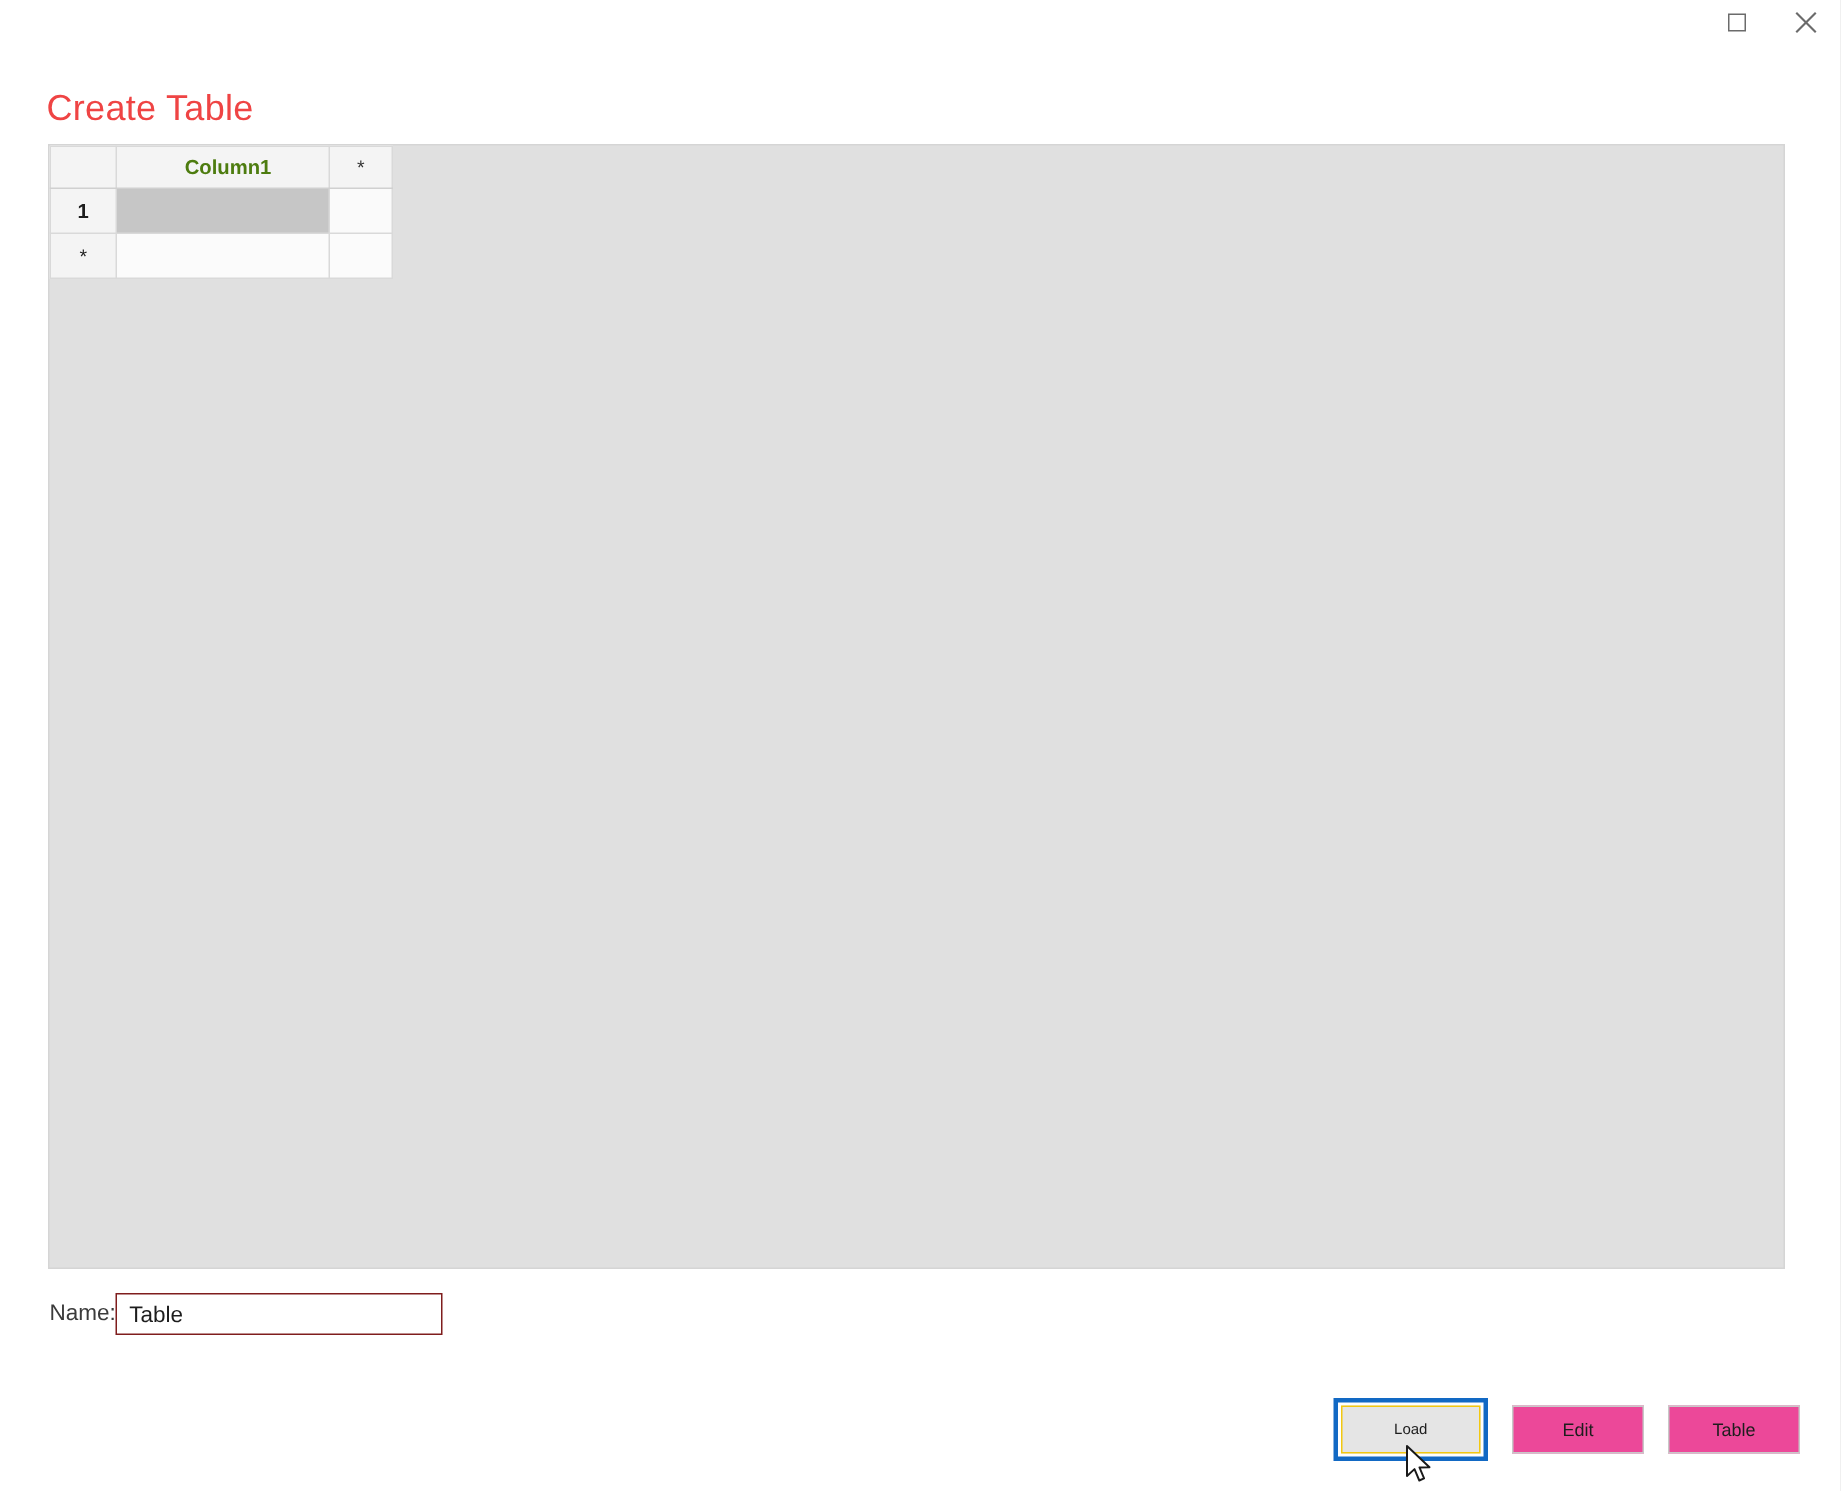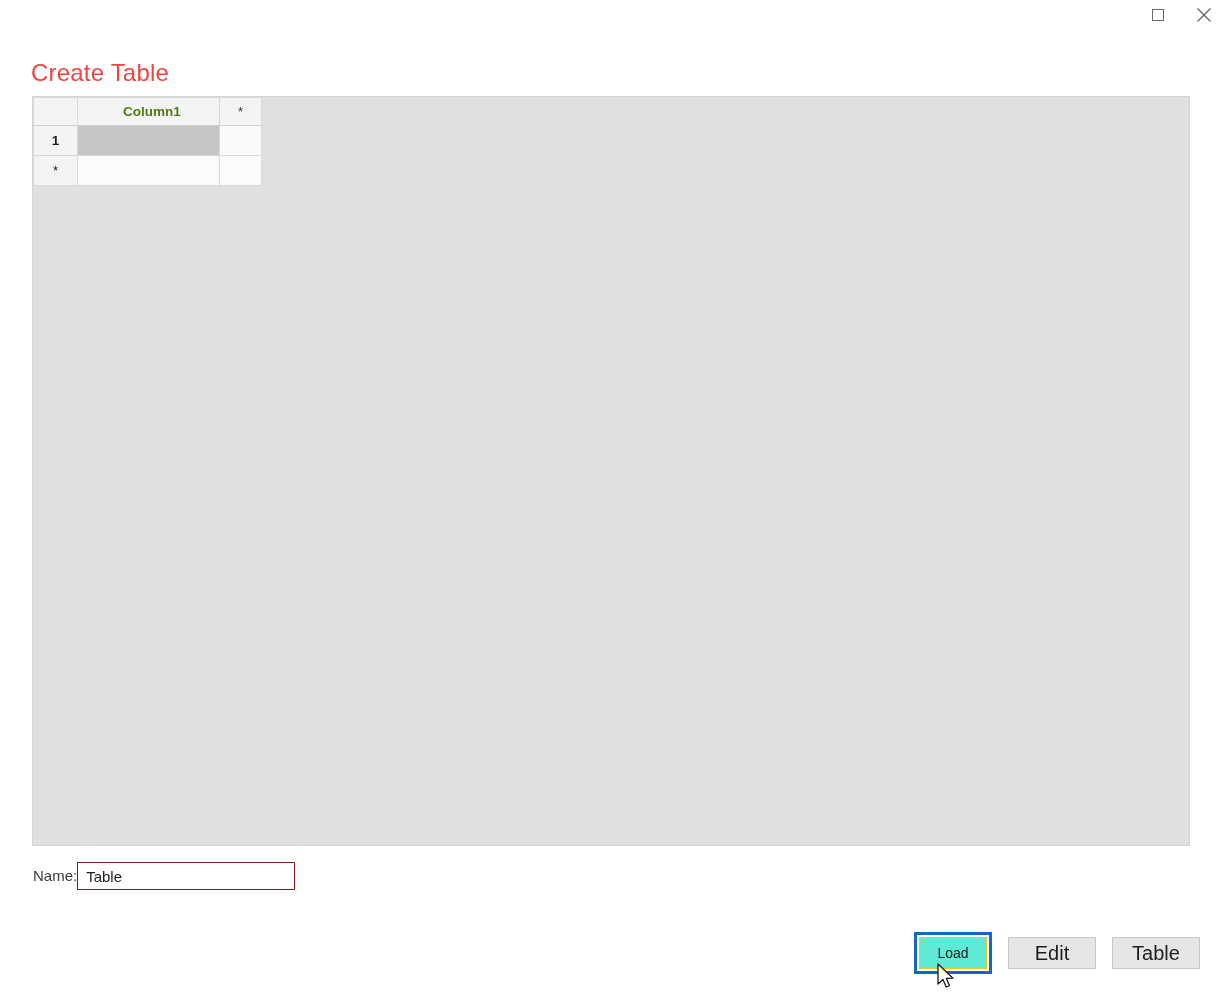--- a/index.html
+++ b/index.html
@@ -159,46 +159,46 @@
   .footer-buttons {
     position: absolute;
     right: 27px;
     top: 932px;
     display: flex;
     align-items: center;
     gap: 16px;
   }
   .btn {
     font-family: "Liberation Sans", "DejaVu Sans", sans-serif;
-    font-size: 20px;
-    color: #1d1d1d;
-    background: #e5e5e5;
+    font-size: 12px;
+    color: #1d1d1d;
+    background: #ec4899;
     border: 1px solid #c8c8c8;
     width: 88px;
     height: 32px;
     box-sizing: border-box;
     cursor: default;
     display: flex;
     align-items: center;
     justify-content: center;
     padding: 0;
   }
   .btn-primary-wrap {
     border: 3px solid #1269c4;
     padding: 2px;
     background: #ffffff;
     box-sizing: border-box;
     display: inline-block;
   }
   .btn-primary {
-    background: #5eead4;
+    background: #e5e5e5;
     border: 1px solid #f2c811;
-    width: 68px;
+    width: 93px;
     height: 32px;
-    font-size: 14px;
+    font-size: 10px;
     color: #1d1d1d;
     display: flex;
     align-items: center;
     justify-content: center;
     font-family: "Liberation Sans", "DejaVu Sans", sans-serif;
     cursor: default;
     box-sizing: border-box;
   }
 
   

